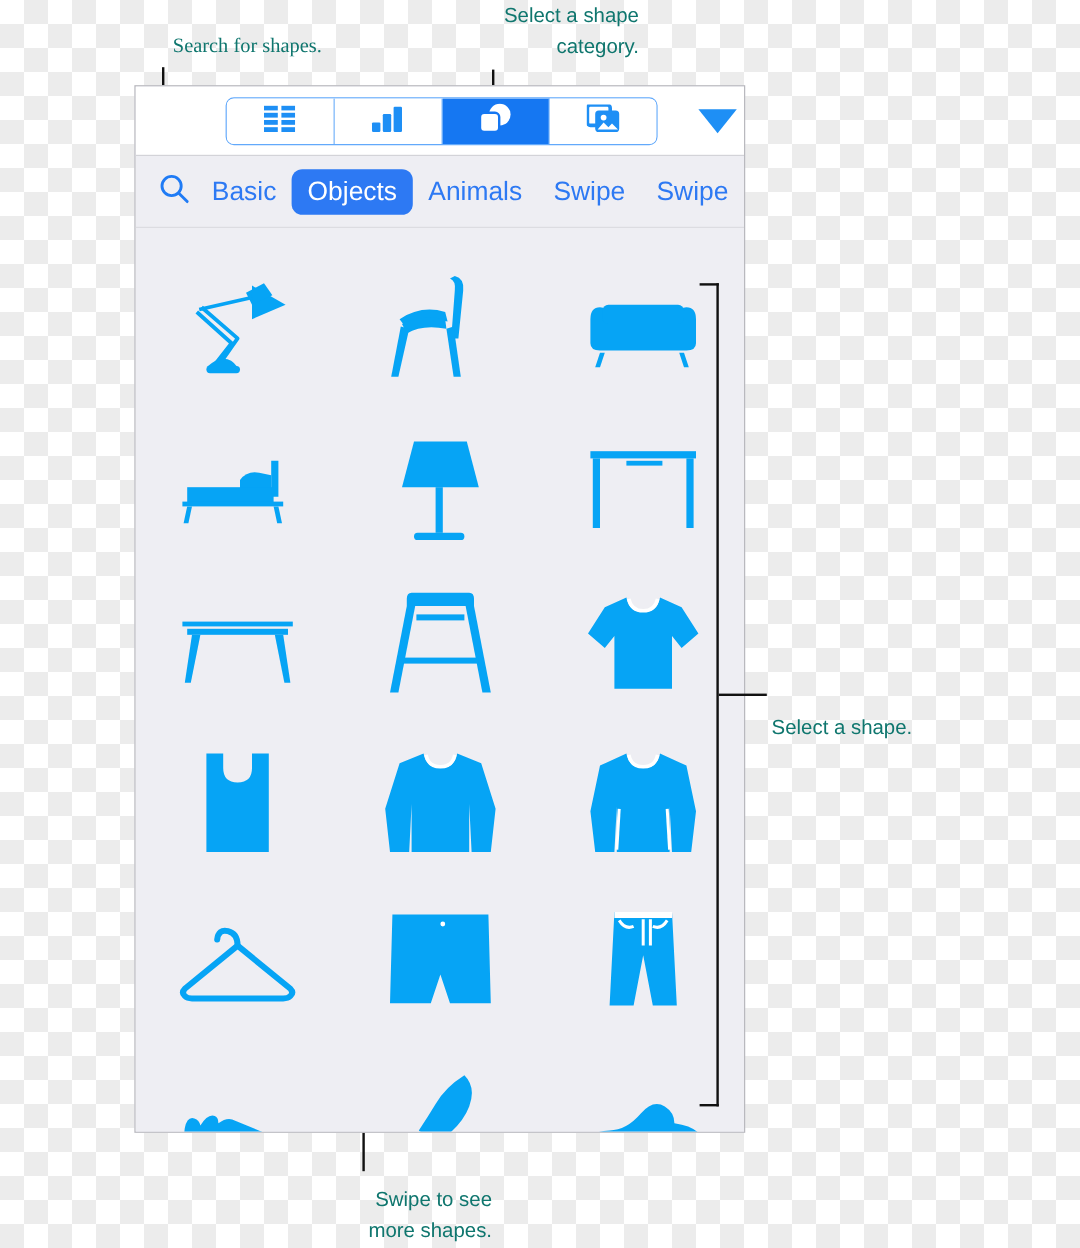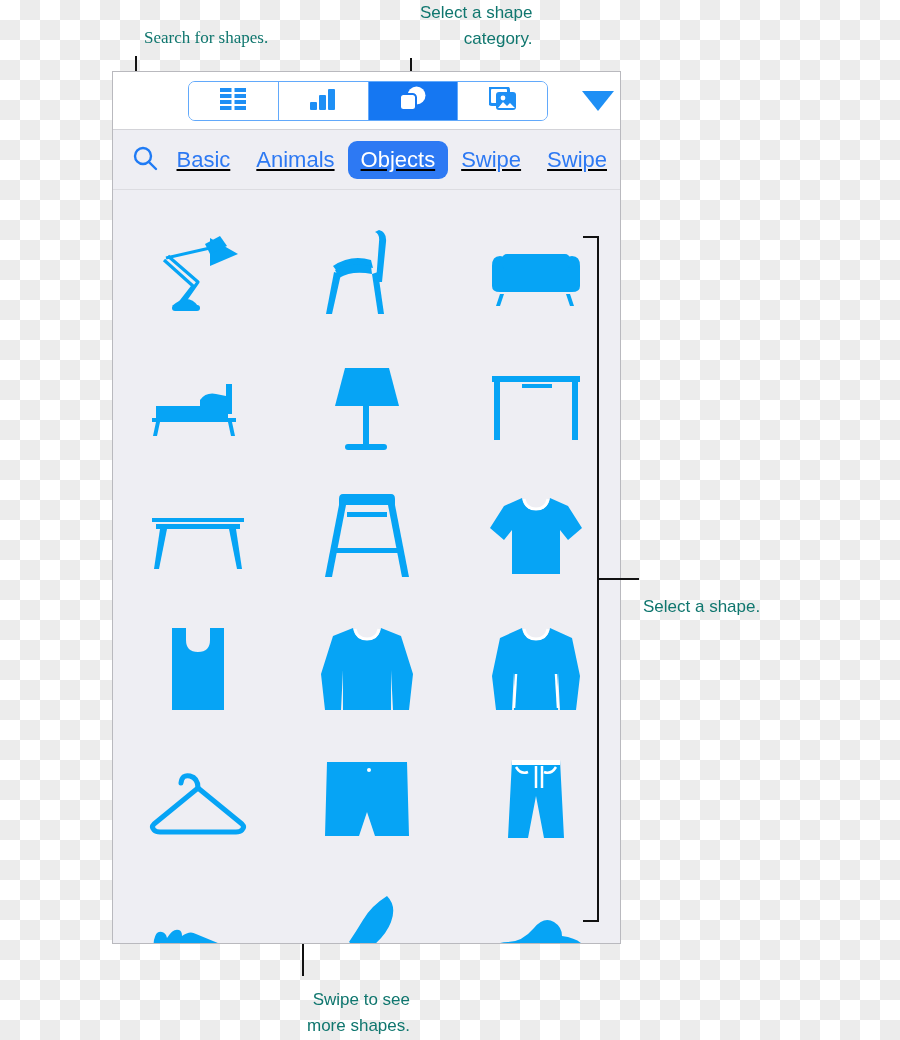--- a/index.html
+++ b/index.html
@@ -45,21 +45,21 @@
     display:flex;align-items:center;justify-content:center;
   }
   .tri-down{
     width:0;height:0;border-left:16px solid transparent;border-right:16px solid transparent;
     border-top:20px solid #1e8ff5;
   }
 
   
   #catbar{
     height:60px;background:#eeeef3;border-bottom:1px solid #dcdce1;
-    display:flex;align-items:center;padding-left:14px;box-sizing:border-box;gap:0px;text-decoration:underline;
+    display:flex;align-items:center;padding-left:14px;box-sizing:border-box;gap:0px;
   }
   #search-icon-wrap{width:44px;display:flex;align-items:center;justify-content:center;}
   .cat{
     font-size:22px;color:#2d79f3;padding:6px 13px;border-radius:9px;white-space:nowrap;
   }
   .cat.active{background:#2d79f3;color:#fff;}
 
   
   #grid{
     position:relative;height:754px;background:#eeeef3;
@@ -153,22 +153,22 @@
     <div id="search-icon-wrap">
       <span>
         <svg width="26" height="26" viewBox="0 0 26 26" aria-hidden="true">
           <circle cx="11" cy="11" r="8" fill="none" stroke="#1f7bf5" stroke-width="2.4"></circle>
           <line x1="16.8" y1="16.8" x2="24" y2="24" stroke="#1f7bf5" stroke-width="2.4" stroke-linecap="round"></line>
         </svg>
       </span>
     </div>
 
     <div class="cat">Basic</div>
+    <div class="cat active">Objects</div>
     <div class="cat">Animals</div>
-    <div class="cat active">Objects</div>
     <div class="cat">Swipe</div>
     <div class="cat">Swipe</div>
   </div>
 
   <div id="grid">
 
     <div class="cell">
       <svg width="100" height="100" viewBox="0 0 100 100" aria-hidden="true">
         <g fill="none" stroke="#06a4f5" stroke-width="3.2" stroke-linejoin="round">
           <path d="M16 38 L45 64 L31 82"></path>

